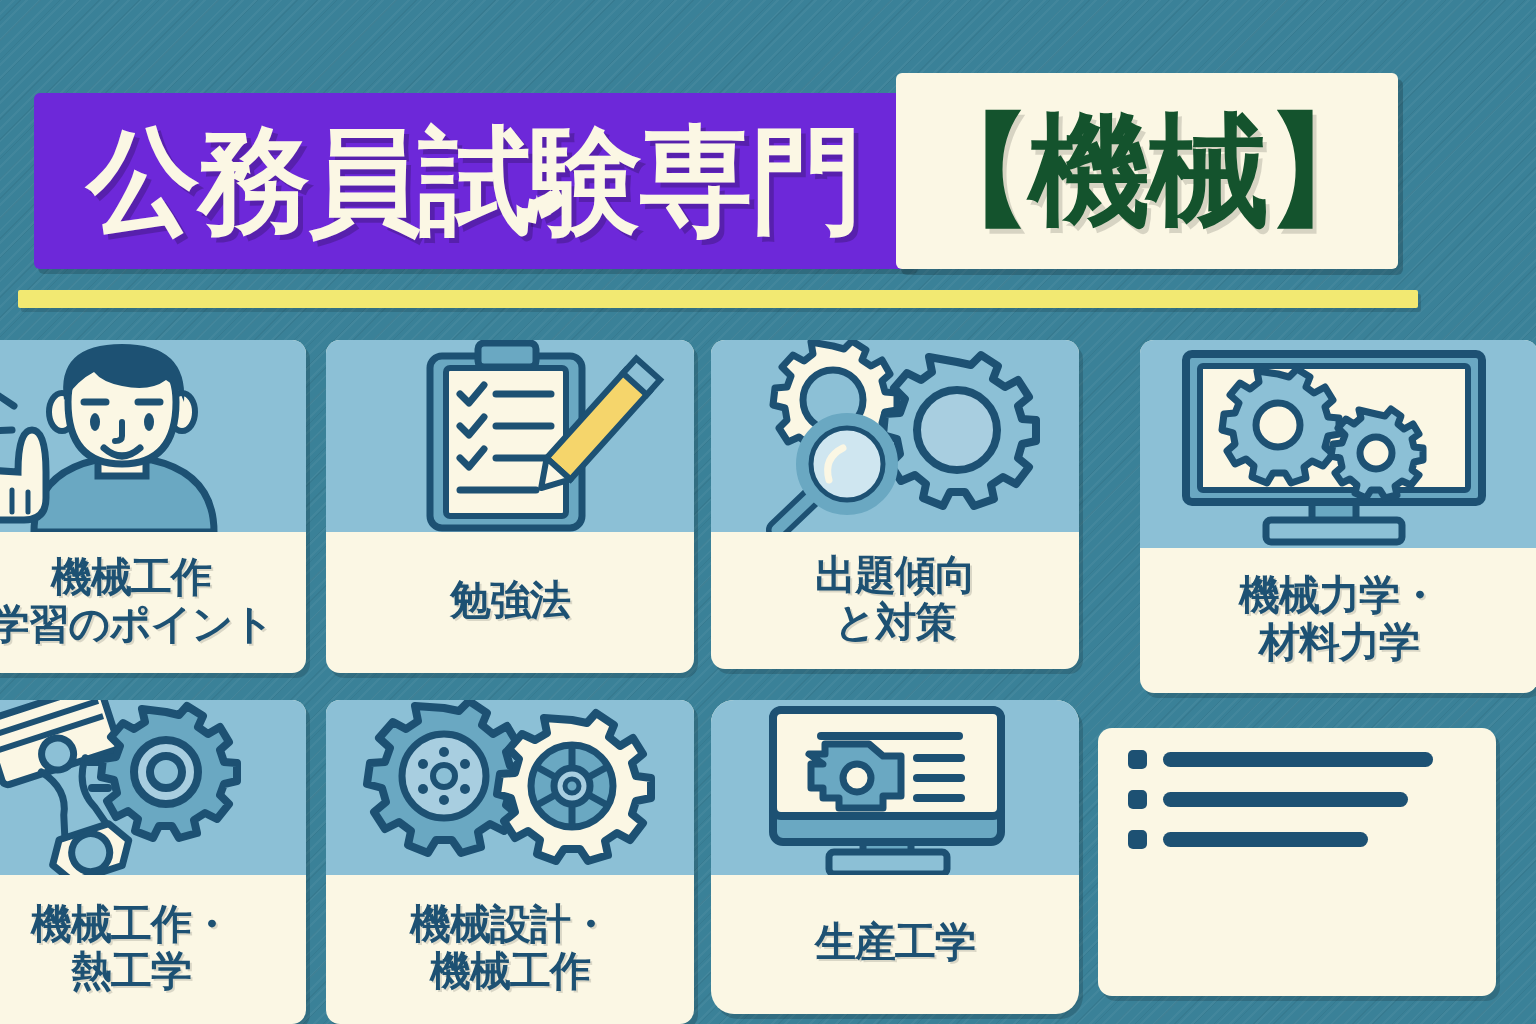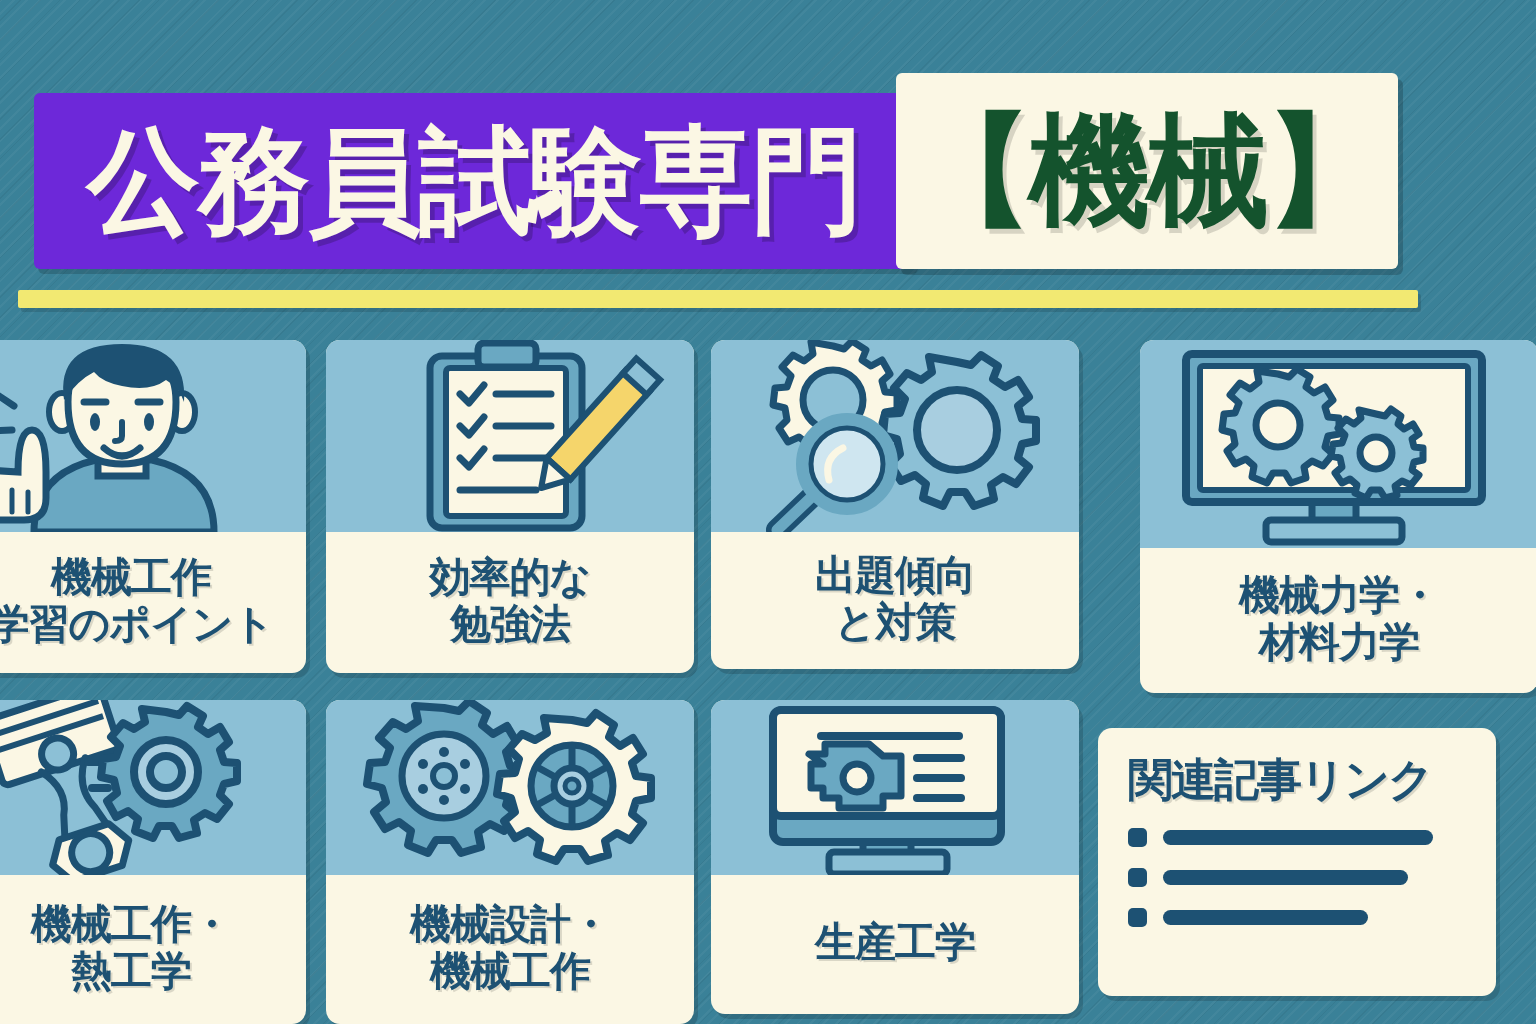--- a/index.html
+++ b/index.html
@@ -102,21 +102,21 @@
   #card-2 .card-icon{ height:192px; }
   #card-3{ left:711px; top:340px; width:368px; height:329px; }
   #card-3 .card-icon{ height:192px; }
   #card-4{ left:1140px; top:340px; width:398px; height:353px; }
   #card-4 .card-icon{ height:208px; }
 
   #card-5{ left:-44px; top:700px; width:350px; height:324px; }
   #card-5 .card-icon{ height:175px; }
   #card-6{ left:326px; top:700px; width:368px; height:324px; }
   #card-6 .card-icon{ height:175px; }
-  #card-7{ left:711px; top:700px; width:368px; height:314px; }
+  #card-7{ left:711px; top:700px; width:368px; height:314px;border-radius:23px; }
   #card-7 .card-icon{ height:175px; }
   #card-8{ left:1098px; top:728px; width:398px; height:268px; }
 
   
   #card-8 .link-body{
     padding:22px 26px 0 30px;
     display:flex; flex-direction:column; height:100%;
   }
   #card-8 .link-title{
     font-family:"DejaVu Sans","Liberation Sans",sans-serif;
@@ -210,21 +210,20 @@
       </g>
 
       <g transform="rotate(42 262 96)">
         <rect x="246" y="22" width="32" height="118" fill="#f5d56b" stroke="#1d5173" stroke-width="6"></rect>
         <rect x="246" y="6" width="32" height="20" fill="#8cc0d6" stroke="#1d5173" stroke-width="6"></rect>
         <path d="M246 140 h32 l-16 26 z" fill="#fbf7e4" stroke="#1d5173" stroke-width="6" stroke-linejoin="round"></path>
       </g>
     </svg>
   </div>
   <div class="card-label">
-    <span class="line">効率的な</span>
     <span class="line">勉強法</span>
   </div>
 </div>
 
 <div class="card" id="card-3">
   <div class="card-icon">
     <svg viewBox="0 0 368 192" width="368" height="192">
 
       <g transform="translate(122,72)">
         <path d="M0,-66 L11,-63 L19,-71 L33,-62 L29,-52 L38,-46 L49,-52 L57,-38 L49,-31 L52,-20 L64,-19 L64,-2 L52,0 L49,11 L57,19 L47,32 L36,27 L27,33 L29,45 L13,50 L7,39 L-5,39 L-11,50 L-27,44 L-25,32 L-34,25 L-45,30 L-54,16 L-46,8 L-48,-4 L-60,-7 L-58,-24 L-46,-25 L-42,-36 L-51,-45 L-40,-57 L-29,-51 L-20,-58 L-22,-70 Z" fill="#fbf7e4" stroke="#1d5173" stroke-width="7" stroke-linejoin="round"></path>
@@ -374,21 +373,20 @@
       </g>
     </svg>
   </div>
   <div class="card-label">
     <span class="line">生産工学</span>
   </div>
 </div>
 
 <div class="card" id="card-8">
   <div class="link-body">
-    <div class="link-title">関連記事リンク</div>
     <div class="link-row">
       <span class="link-bullet"></span>
       <span class="link-bar" style="width: 270px;"></span>
     </div>
     <div class="link-row">
       <span class="link-bullet"></span>
       <span class="link-bar" style="width: 245px;"></span>
     </div>
     <div class="link-row">
       <span class="link-bullet"></span>

